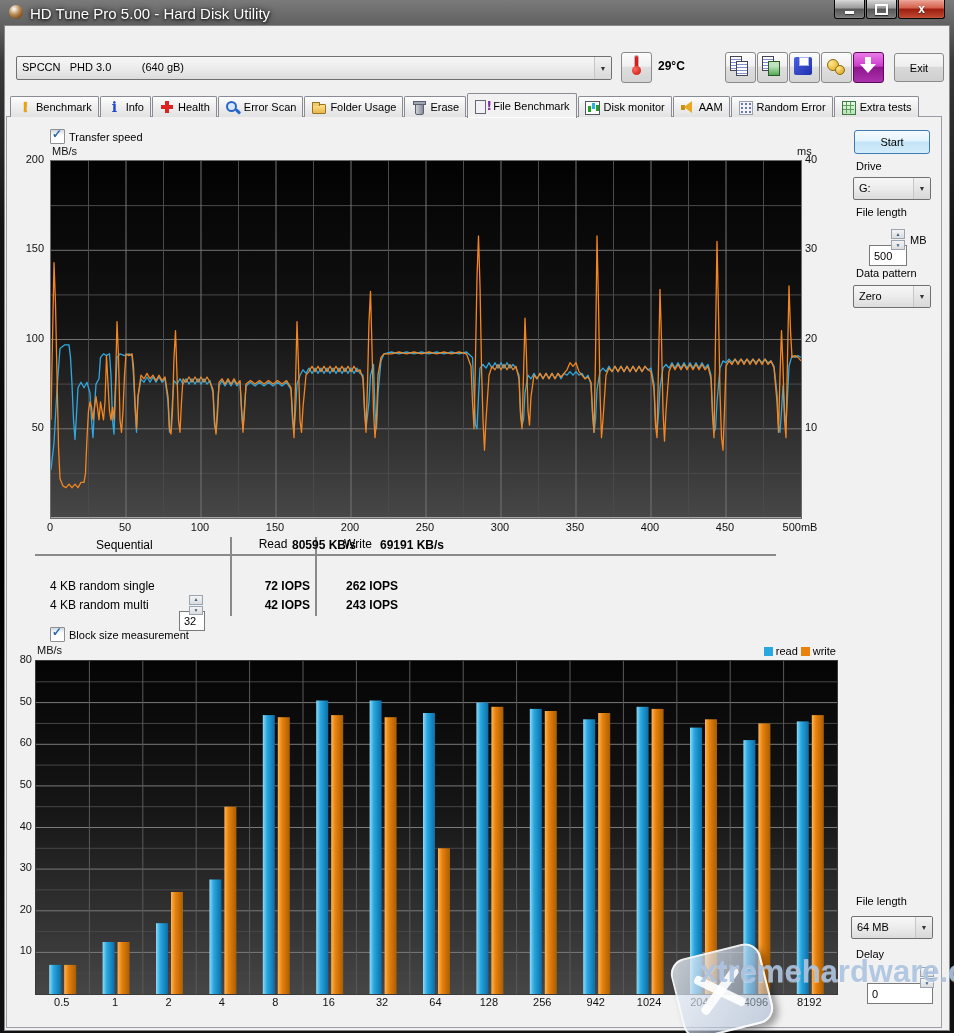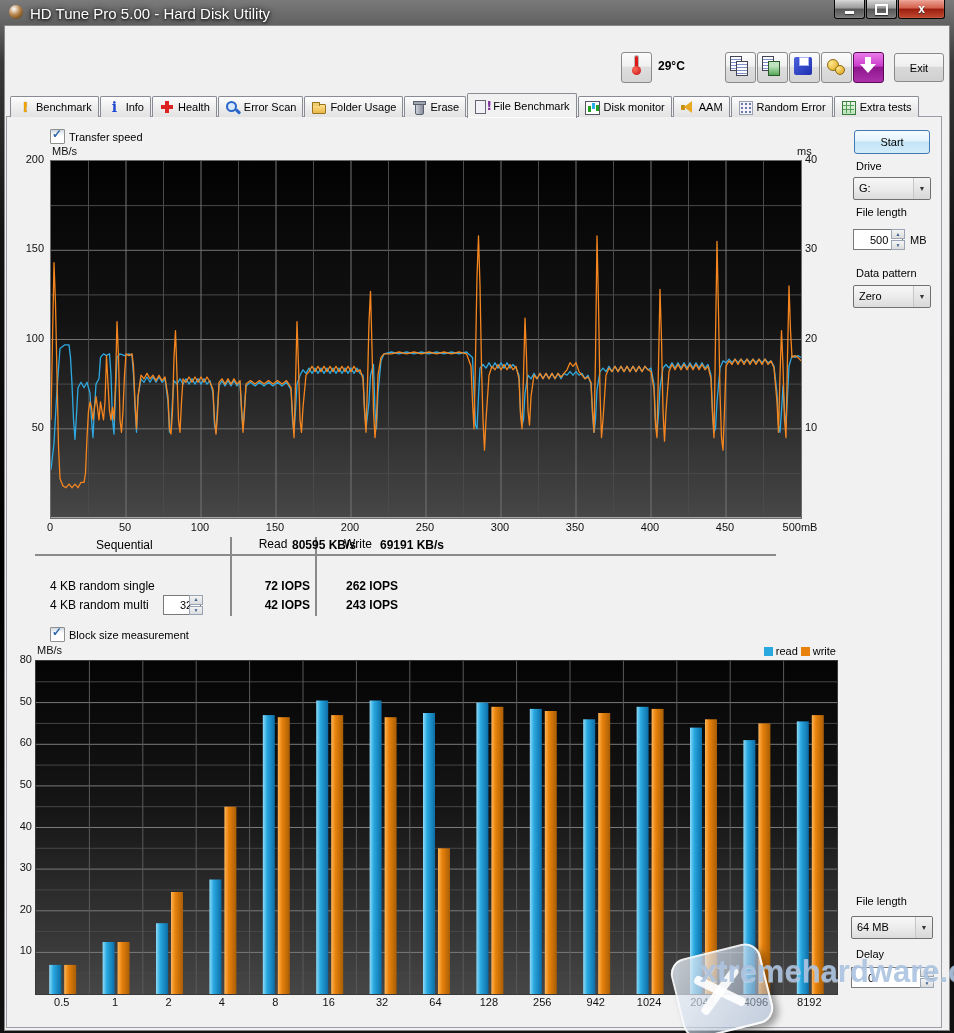--- a/index.html
+++ b/index.html
@@ -77,21 +77,21 @@
     background:linear-gradient(90deg,transparent 0 3px,#58a058 3px 4px,transparent 4px 7px,#58a058 7px 8px,transparent 8px),
                linear-gradient(transparent 0 3px,#58a058 3px 4px,transparent 4px 7px,#58a058 7px 8px,transparent 8px);}
   
   .tab-page{position:absolute;left:6px;top:116px;width:934px;height:910px;background:#f1f1f1;border:1px solid #9a9ea4;}
   
   .checkbox{position:absolute;width:13px;height:13px;background:linear-gradient(#cfd9e0,#fff 40%);border:1px solid #8e8f8f;border-radius:1px;}
   .checkbox .check{position:absolute;left:1px;top:-3px;color:#2c66a8;font-weight:bold;font-size:12px;}
   .cb-label{position:absolute;font-size:11px;}
   .side-label{position:absolute;font-size:11px;}
   
-  .field{position:absolute;background:#fff;border:1px solid #7a7a7a;font:11px "Liberation Sans",sans-serif;padding:0 0 0 16px;margin:0;}
+  .field{position:absolute;background:#fff;border:1px solid #7a7a7a;font:11px "Liberation Sans",sans-serif;padding:0 0 0 4px;margin:16px;}
   .spin{position:absolute;display:flex;flex-direction:column;width:14px;}
   .spin span{flex:1;background:linear-gradient(#f4f4f4,#dcdcdc);border:1px solid #99a4b4;font-size:5px;color:#35608c;
     display:flex;align-items:center;justify-content:center;line-height:1;}
   .spin span + span{margin-top:1px;}
   
   #linechart{position:absolute;left:50px;top:160px;width:750px;height:357px;border:1px solid #6c6c6c;}
   #barchart{position:absolute;left:35px;top:660px;width:801px;height:333px;border:1px solid #3a3a3a;}
   .tick{position:absolute;font-size:11px;color:#111;white-space:nowrap;}
   .tick.ra{text-align:right;}
   .tick.ctr{text-align:center;}
@@ -130,20 +130,24 @@
     <div class="winbtn">
         <span class="glyph-max"></span>
       </div>
     <div class="winbtn close">
         <span class="glyph-close">x</span>
       </div>
   </div>
 
   <div class="client"></div>
 
+  <div class="combo" style="left:16px;top:56px;width:594px;height:22px;">
+    <span class="cv">SPCCN   PHD 3.0          (640 gB)</span>
+    <span class="ca">▼</span>
+  </div>
   <div class="tbtn" style="left:621px;top:52px;">
       <span class="ic ic-therm"></span>
     </div>
   <span class="temp-label" style="left:658px;top:59px;">29°C</span>
   <div class="tbtn" style="left:725px;top:52px;">
       <span class="ic ic-copy"></span>
     </div>
   <div class="tbtn" style="left:757px;top:52px;">
       <span class="ic ic-copyimg"></span>
     </div>

